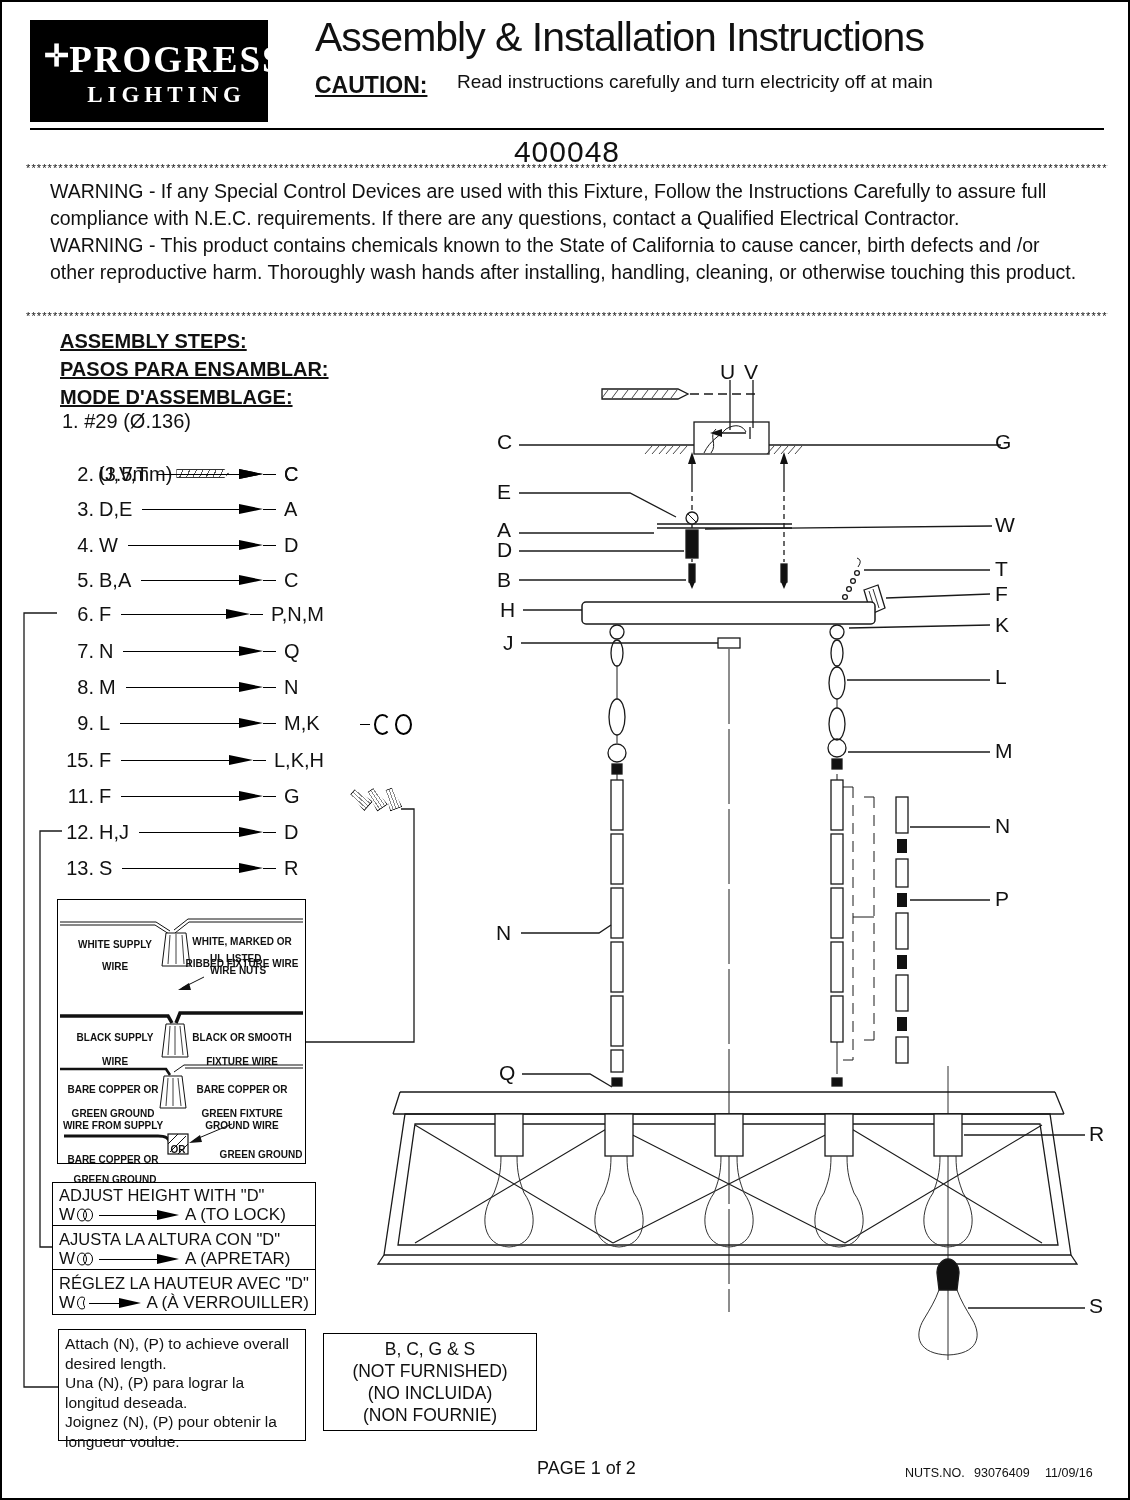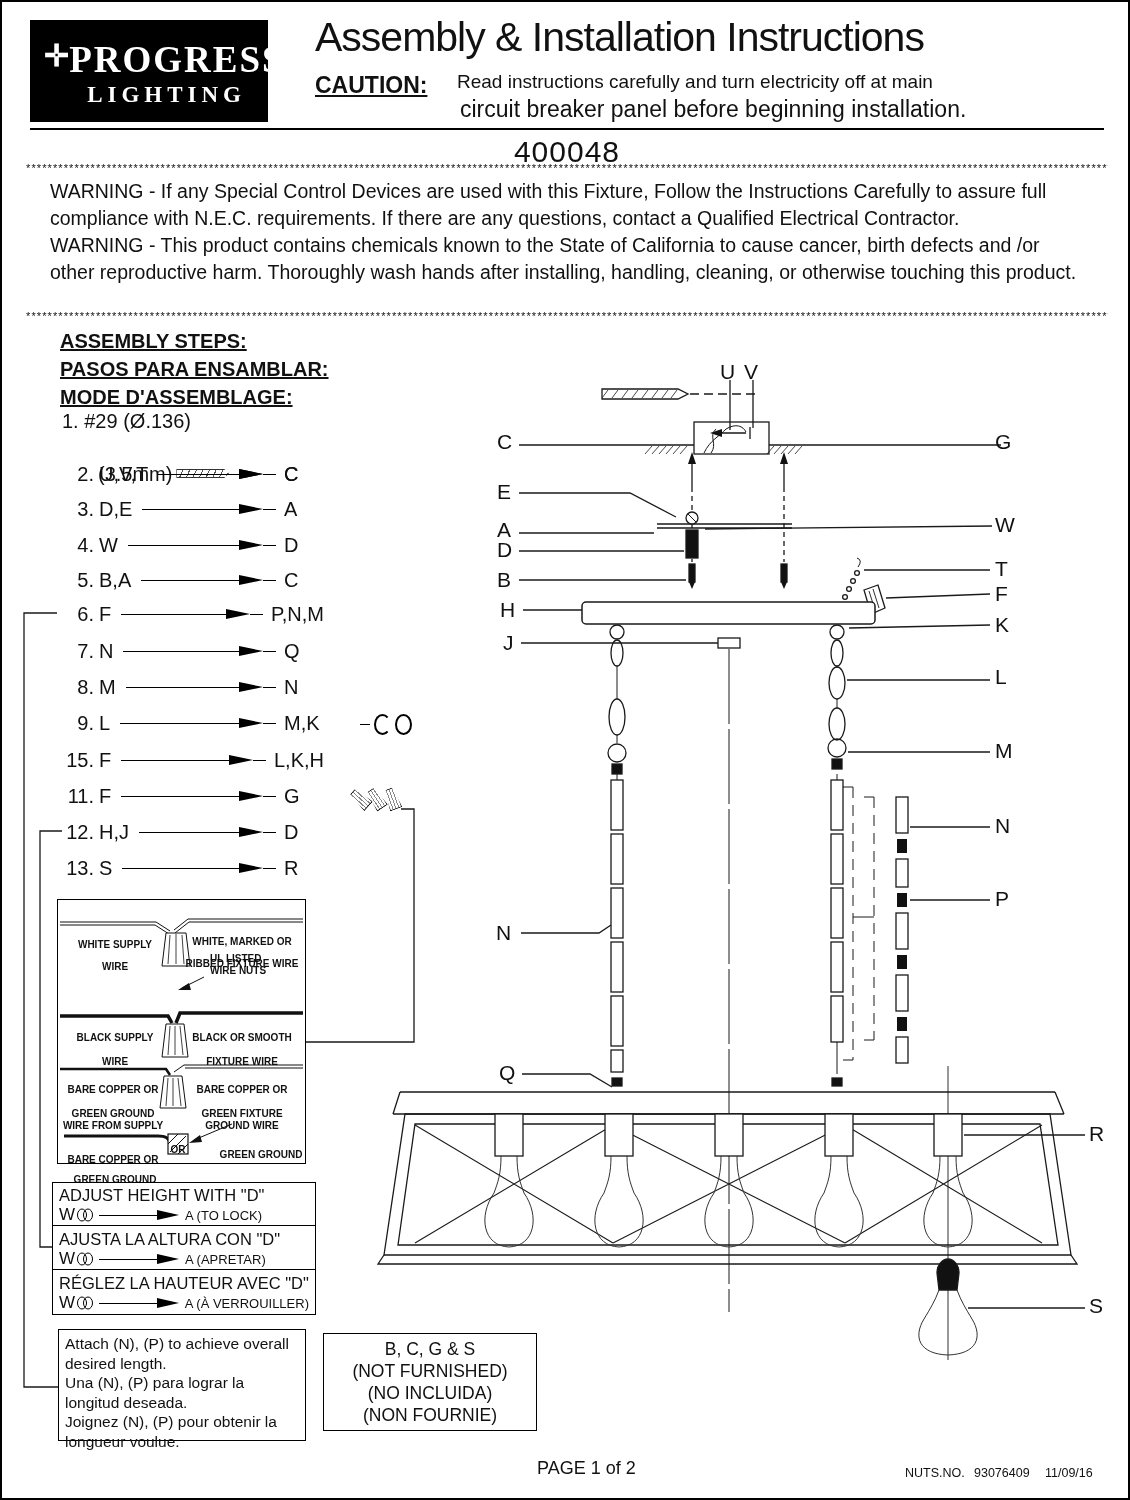--- a/index.html
+++ b/index.html
@@ -50,21 +50,21 @@
   .wlabel{position:absolute;font-size:10px;font-weight:bold;text-align:center;
           line-height:11.5px;white-space:nowrap;transform:translateX(-50%);margin-top:32px;}
   .wlabelL{position:absolute;font-size:10px;font-weight:bold;line-height:11.5px;white-space:nowrap;}
   .hrow{position:absolute;left:0;width:100%;box-sizing:border-box;padding:3px 6px 0 6px;}
   .hrow .t{font-size:16.5px;white-space:nowrap;}
   .hrow .r2{display:flex;align-items:center;height:20px;}
   .hrow .r2 .w{font-size:17px;}
   .hrow .r2 .ln{width:58px;border-top:1.4px solid #000;margin-left:4px;}
   .hrow .r2 .ah{width:0;height:0;border-left:22px solid #000;
                 border-top:5px solid transparent;border-bottom:5px solid transparent;}
-  .hrow .r2 .a{font-size:13px;margin-left:6px;white-space:nowrap;}
+  .hrow .r2 .a{font-size:17px;margin-left:6px;white-space:nowrap;}
   .attach p{margin:0;font-size:15.5px;line-height:19.5px;}
   #nf{display:flex;flex-direction:column;justify-content:center;text-align:center;}
   #nf div{font-size:17.5px;line-height:22px;}
   
   .lbl{position:absolute;font-size:21px;white-space:nowrap;}
   #pagesvg{position:absolute;left:0;top:0;pointer-events:none;}
   #footerPage{left:535px;top:1456px;font-size:18px;}
   #specL{left:903px;top:1464px;font-size:12.5px;}
   #specN{left:972px;top:1464px;font-size:12.5px;}
   #specD{left:1043px;top:1464px;font-size:12.5px;}
@@ -228,21 +228,20 @@
     </g>
   </svg>
 
   <div class="abs" id="title">Assembly &amp; Installation Instructions</div>
   <div class="abs box" id="logo" style="border:none;">
     <div class="l1"><span class="cross">✛</span><span>PROGRESS</span></div>
     <div class="l2">LIGHTING</div>
   </div>
   <div class="abs" id="cautLbl">CAUTION:</div>
   <div class="abs" id="caut1">Read instructions carefully and turn electricity off at main</div>
-  <div class="abs" id="caut2">circuit breaker panel before beginning installation.</div>
   <div class="abs" id="hr1"></div>
   <div class="abs" id="model">400048</div>
 
   <div class="abs astline" style="top:160px;">********************************************************************************************************************************************************************************************************************************************************************</div>
   <div class="abs warn" style="top:178px;">WARNING - If any Special Control Devices are used with this Fixture, Follow the Instructions Carefully to assure full</div>
   <div class="abs warn" style="top:205px;">compliance with N.E.C. requirements. If there are any questions, contact a Qualified Electrical Contractor.</div>
   <div class="abs warn" style="top:232px;">WARNING -  This product contains chemicals known to the State of California to cause cancer, birth defects and /or</div>
   <div class="abs warn" style="top:259px;">other reproductive harm.  Thoroughly wash hands after installing, handling, cleaning, or otherwise touching this product.</div>
   <div class="abs astline" style="top:308px;">********************************************************************************************************************************************************************************************************************************************************************</div>
 

